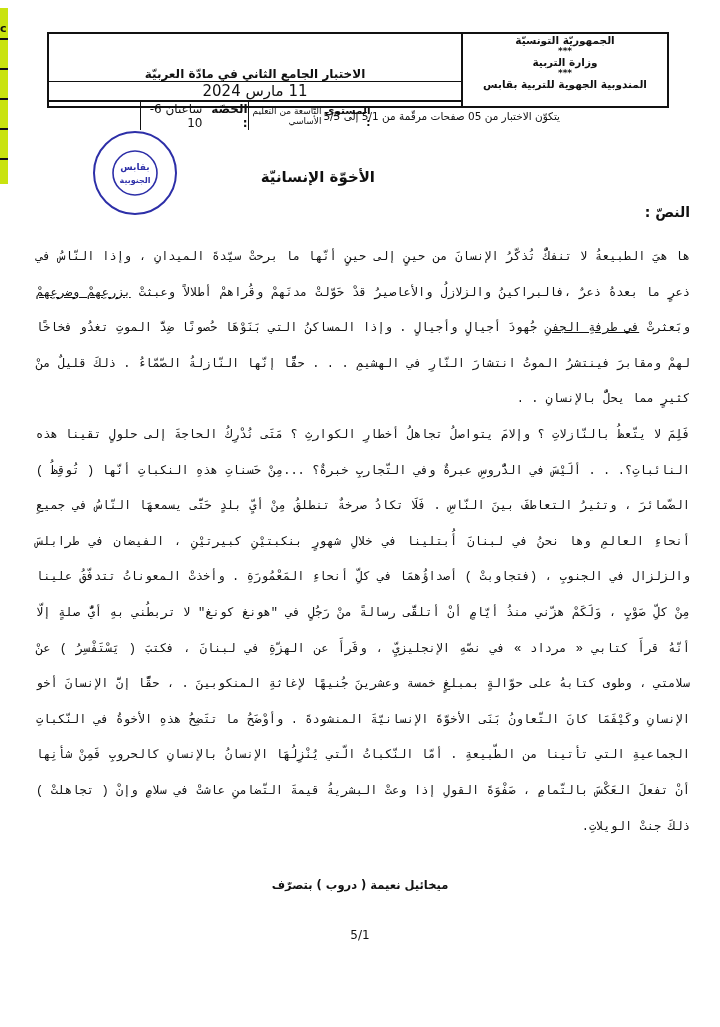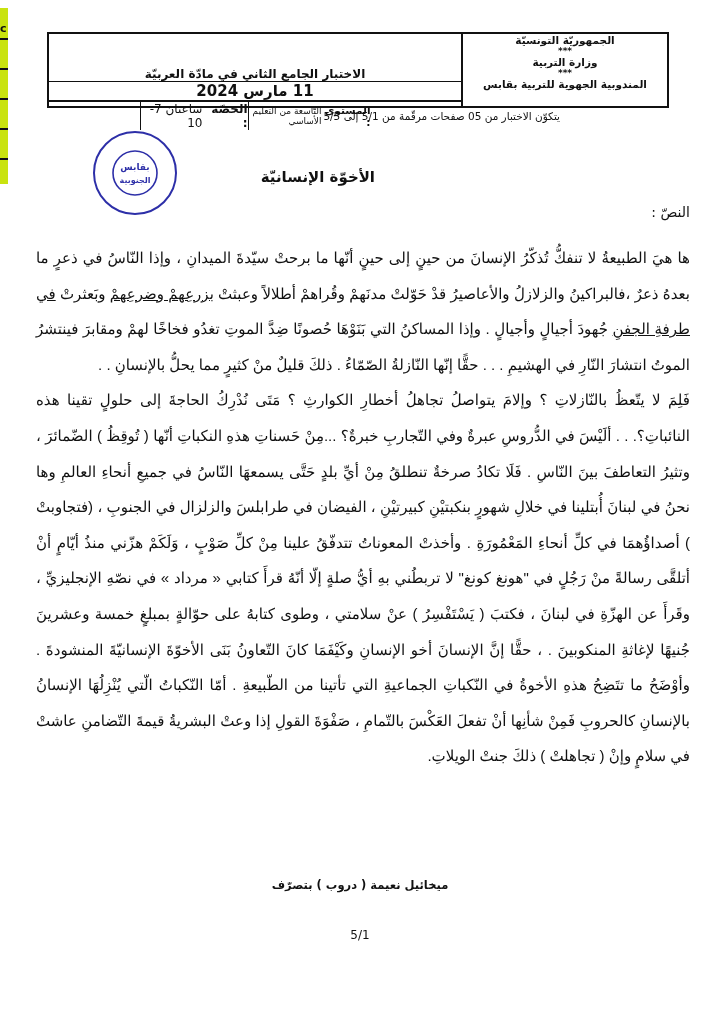--- a/index.html
+++ b/index.html
@@ -21,38 +21,38 @@
   .hdr-right {
     width: 206px; border-left: 2px solid #111; box-sizing: border-box;
     display: flex; flex-direction: column; align-items: center; 
     font-size: 10.5px; font-weight: bold; line-height: 12px; text-align: center;
   }
   .hdr-right .stars { font-size: 9px; line-height: 10px; }
   .hdr-left { flex: 1; display: flex; flex-direction: column; margin-top: 33px; }
   .hdr-row { border-bottom: 1px solid #111; display: flex; align-items: center; justify-content: center; box-sizing: border-box; }
   .hdr-row:last-child { border-bottom: none; }
   .row1 { height: 26px; font-size: 12px; font-weight: bold; }
-  .row2 { height: 26px; font-size: 15px; font-weight: bold; border-bottom: 2px solid #111; }
+  .row2 { height: 26px; font-size: 15px; font-weight: normal; border-bottom: 2px solid #111; }
   .row3 { flex: 1; align-items: stretch; }
   .cell { display: flex; align-items: center; justify-content: center; box-sizing: border-box; font-size: 10.5px; }
   .cell.level { width: 123px; border-left: 1px solid #111; }
   .cell.session { width: 108px; border-left: 1px solid #111; font-size: 12px; }
   .cell.year { flex: 1; font-size: 13px; }
   .b { font-weight: bold; }
 
   .pages-note { position: absolute; left: 200px; top: 110px; width: 360px; text-align: right; direction: rtl; font-size: 10.5px; }
 
   .stamp { position: absolute; left: 92px; top: 130px; width: 86px; height: 86px; }
 
   .title { position: absolute; left: 250px; top: 168px; width: 125px; text-align: right; direction: rtl; font-size: 15px; font-weight: bold; }
-  .text-label { position: absolute; left: 600px; top: 204px; width: 90px; text-align: right; direction: rtl; font-size: 14px; font-weight: normal; }
+  .text-label { position: absolute; left: 600px; top: 204px; width: 90px; text-align: right; direction: rtl; font-size: 14px; font-weight: bold; }
 
   .body-text {
     position: absolute; left: 36px; top: 240px; width: 654px; direction: rtl; text-align: justify;
-    font-family: Liberation Sans, sans-serif; font-size: 15px; line-height: 35.6px; text-align-last: right;
+    font-family: Liberation Mono, monospace; font-size: 12px; line-height: 35.6px; text-align-last: right;
   }
   .body-text p { margin: 0; }
   .underline { text-decoration: underline; }
 
   .author { position: absolute; left: 200px; top: 847px; width: 320px; text-align: center; direction: rtl; font-size: 11.5px; font-weight: bold; margin-top: 31px; }
   .page-num { position: absolute; left: 330px; top: 928px; width: 60px; text-align: center; font-size: 12px; }
 </style>
 </head>
 <body>
 
@@ -76,21 +76,21 @@
   <div class="hdr-left">
     <div class="hdr-row row1">الاختبار الجامع الثاني في مادّة العربيّة</div>
     <div class="hdr-row row2">11 مارس 2024</div>
     <div class="hdr-row row3">
       <div class="cell level">
         <span class="b">المستوى :</span>&nbsp;
         <span style="font-size:9px">التّاسعة من التعليم الأساسي</span>
       </div>
       <div class="cell session">
         <span class="b">الحصّة :</span>&nbsp;
-        <span>ساعتان 7-10</span>
+        <span>ساعتان 6-10</span>
       </div>
     </div>
   </div>
 </div>
 
 <div class="pages-note">يتكوّن الاختبار من 05 صفحات مرقّمة من 5/1 إلى 5/5</div>
 
 <svg class="stamp" viewBox="0 0 86 86">
   <circle cx="43" cy="43" r="41" fill="none" stroke="#2d2fa8" stroke-width="2"></circle>
   <circle cx="43" cy="43" r="22" fill="none" stroke="#2d2fa8" stroke-width="1.6"></circle>

